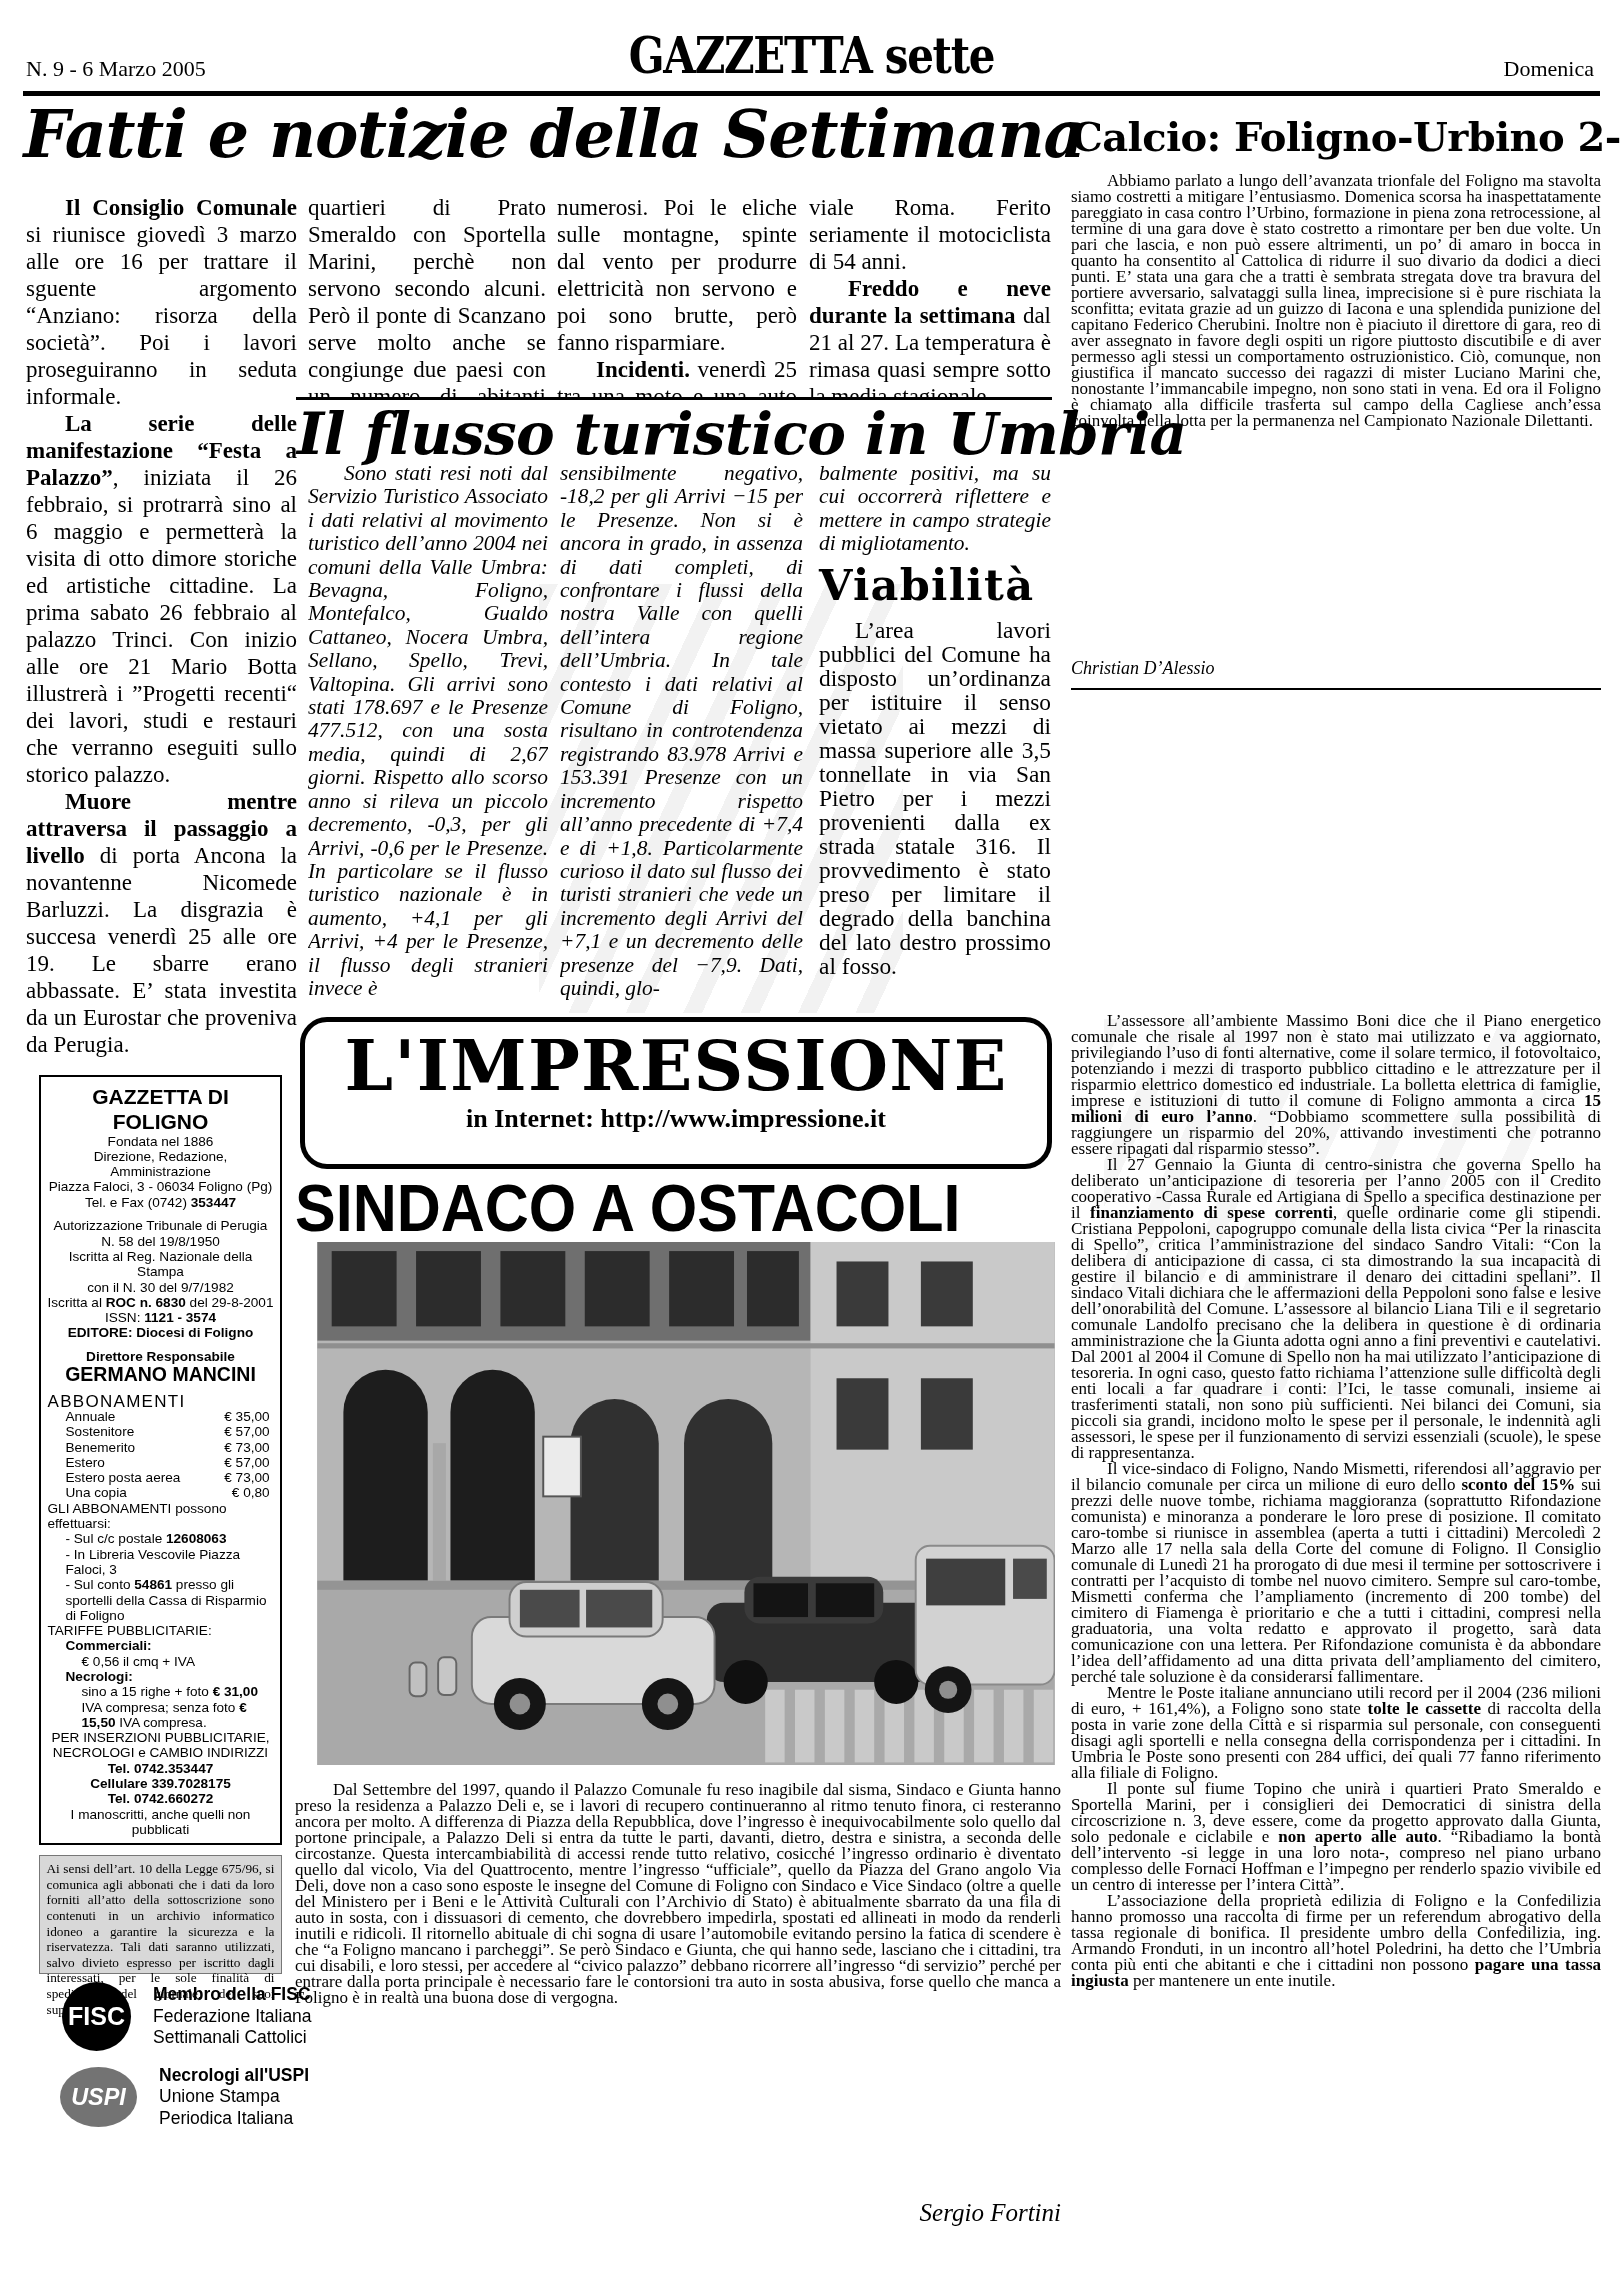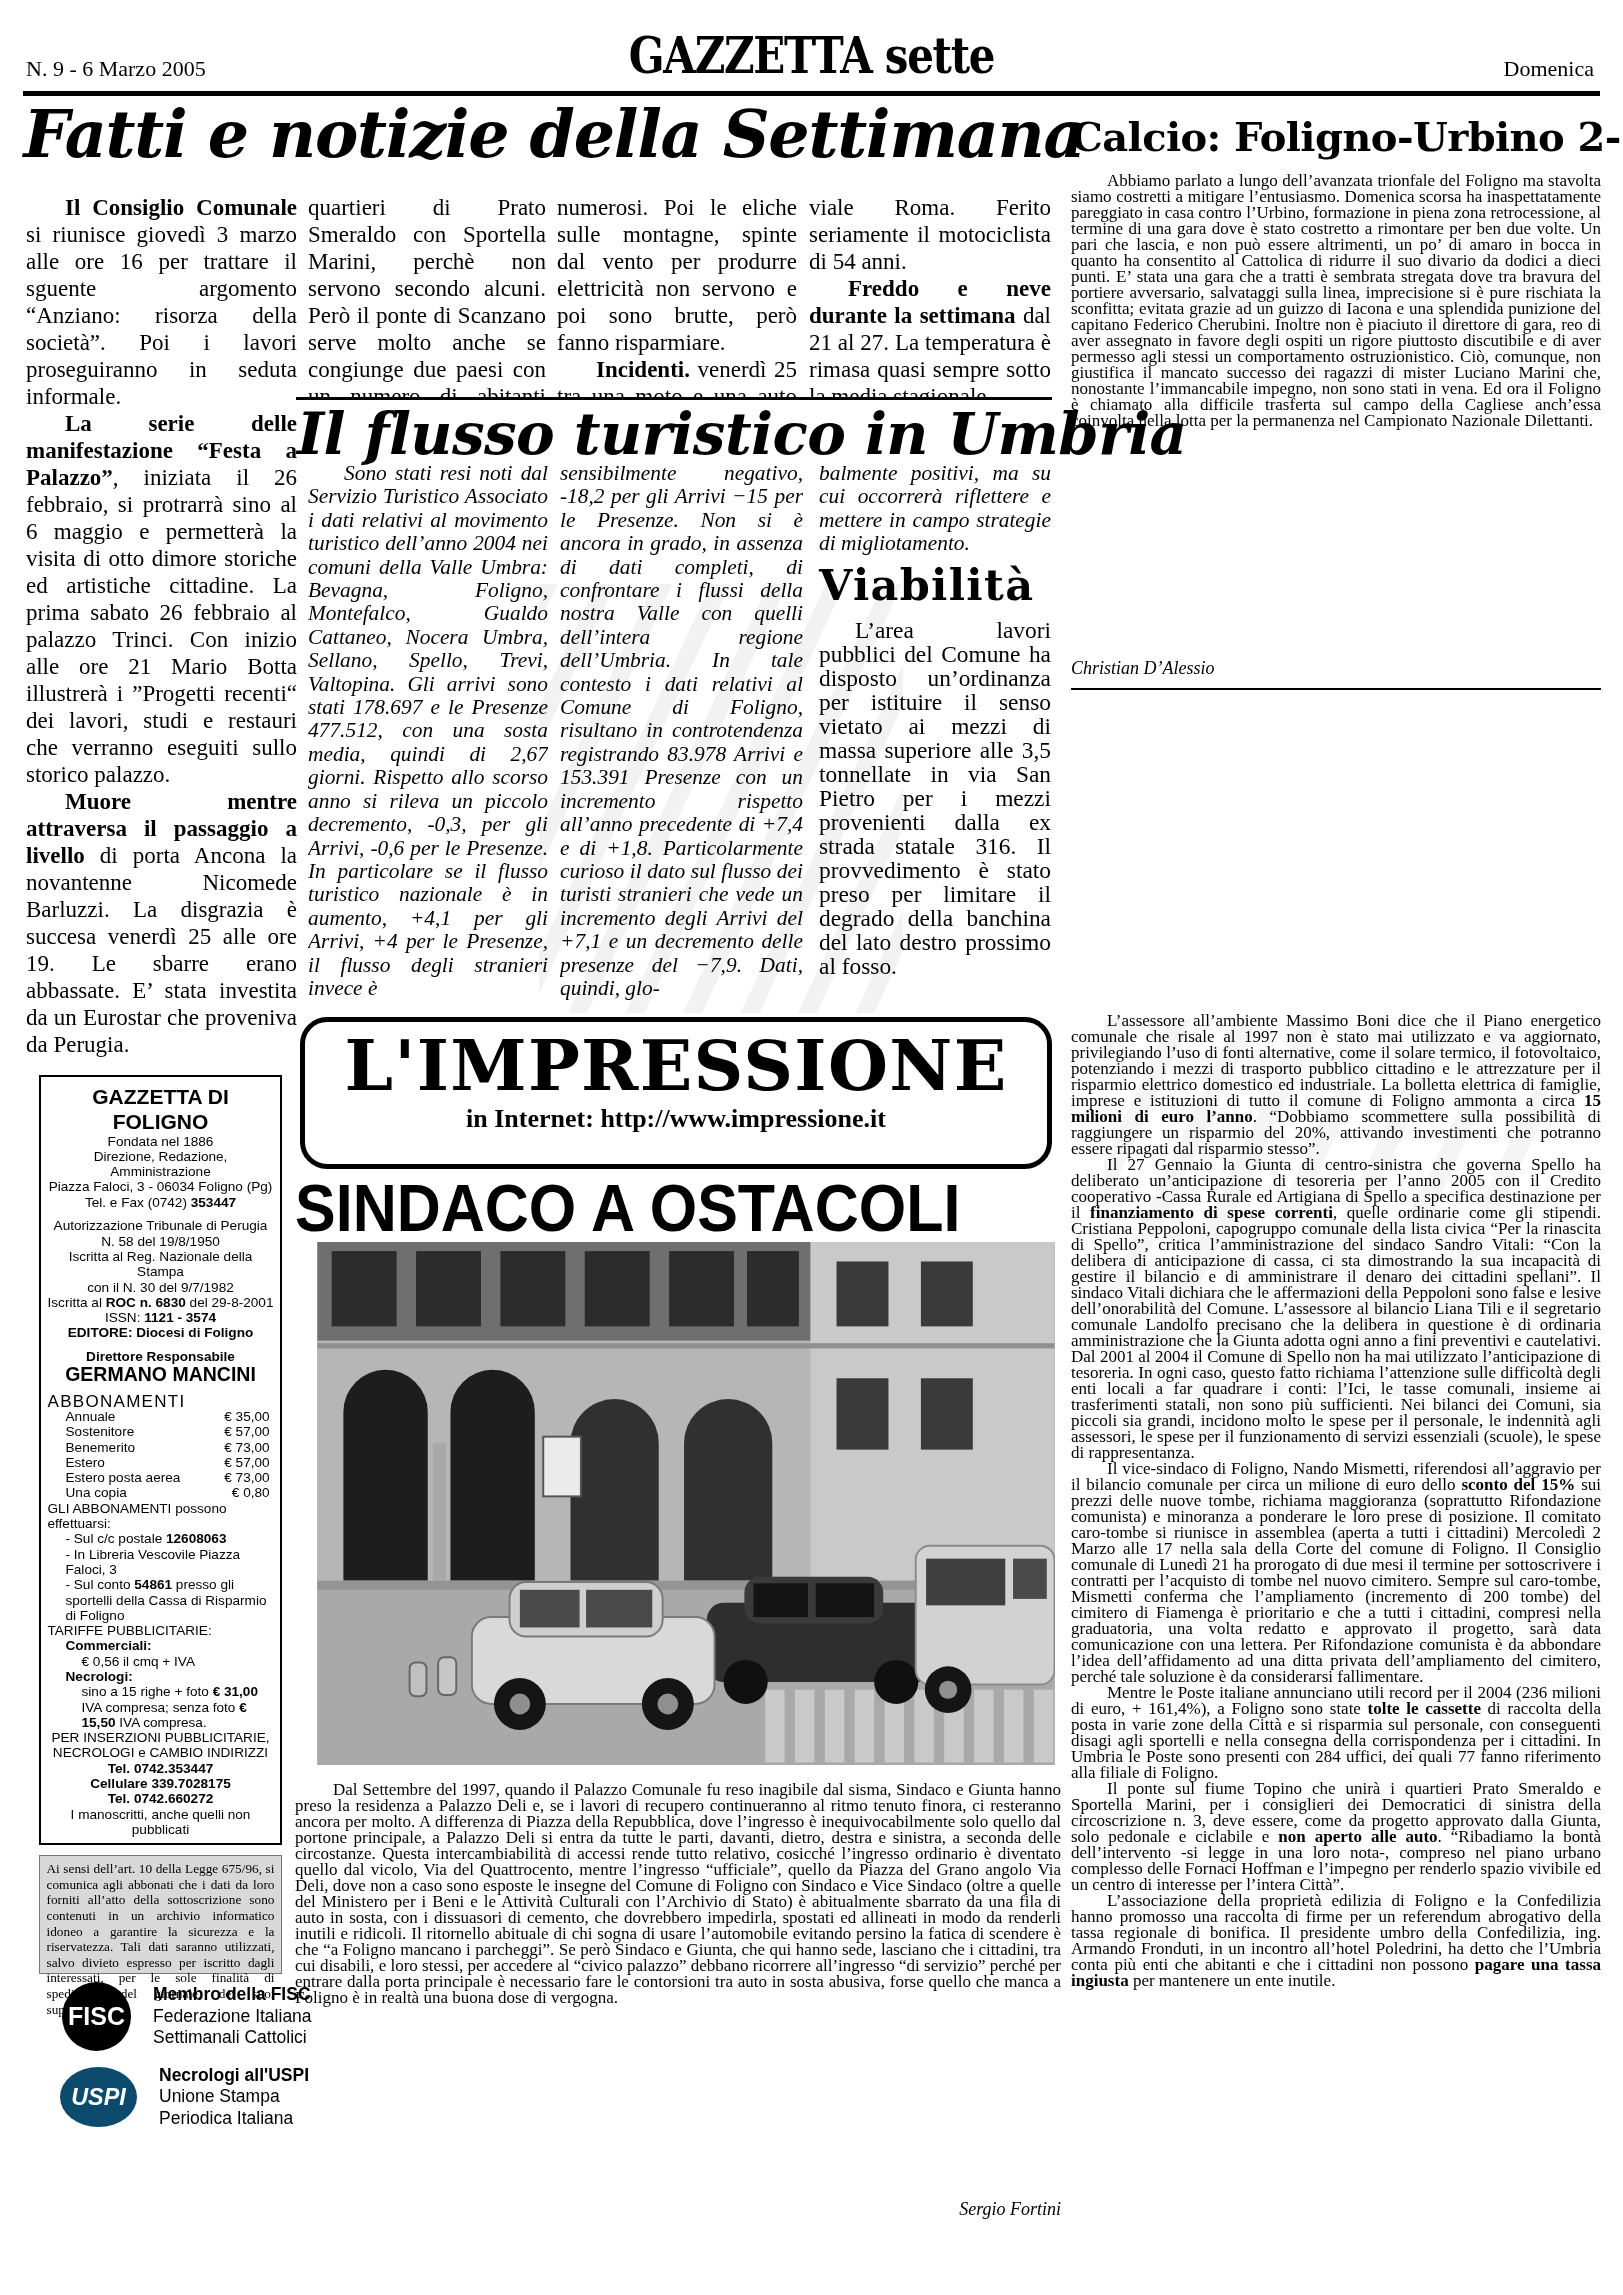--- a/index.html
+++ b/index.html
@@ -54,21 +54,21 @@
 
   
   #sindaco-hl{position:absolute;left:295px;top:1171px;margin:0;width:766px;
               font-family:"Liberation Sans",sans-serif;font-weight:bold;font-size:61px;
               white-space:nowrap;transform:scaleY(1.08);transform-origin:left top;}
   #photo{position:absolute;left:317px;top:1242px;width:738px;height:523px;background:#bfbfbf;overflow:hidden;}
   #article{position:absolute;left:295px;top:1782px;width:766px;height:455px;
            font-size:17px;line-height:16px;overflow:hidden;}
   #article .para{text-indent:38px;}
   #article-byline{position:absolute;left:295px;top:2199px;width:766px;text-align:right;
-                  font-style:italic;font-size:18px;}
+                  font-style:italic;font-size:25px;}
 
   
   #calcio-hl{position:absolute;left:1071px;top:113px;margin:0;width:530px;font-family:"DejaVu Serif",serif;
              font-weight:bold;font-size:40px;letter-spacing:-0.6px;white-space:nowrap;}
   #calcio-body{position:absolute;left:1071px;top:173px;width:530px;height:491px;
                font-size:17px;line-height:16px;overflow:hidden;}
   #calcio-body .para{text-indent:36px;}
   #calcio-byline{position:absolute;left:1071px;top:658px;width:530px;text-align:left;
                  font-style:italic;font-size:18px;}
 
@@ -101,21 +101,21 @@
   .abb-row{display:flex;justify-content:space-between;margin:0;padding:0 3.9px 0 18px;}
   #privacy-box{position:absolute;left:39px;top:1855px;width:243px;height:119px;box-sizing:border-box;
                background:#d8d8d8;border:1.9px solid #777;font-size:13.3px;line-height:15.6px;
                text-align:justify;padding:5.2px 6.5px;}
   .logo-row{position:absolute;display:flex;gap:22px;align-items:center;}
   #fisc-row{left:62px;top:1982px;}
   #uspi-row{left:60px;top:2065px;}
   .logo-circle{width:69px;height:69px;border-radius:50%;background:#000;color:#fff;display:flex;
                align-items:center;justify-content:center;font-family:"Liberation Sans",sans-serif;
                font-weight:bold;font-size:25px;}
-  .logo-oval{width:77px;height:60px;border-radius:50%;background:#0c4a6e;color:#fff;display:flex;
+  .logo-oval{width:77px;height:60px;border-radius:50%;background:#737373;color:#fff;display:flex;
              align-items:center;justify-content:center;font-family:"Liberation Sans",sans-serif;
              font-weight:bold;font-style:italic;font-size:23.4px;}
   .logo-lines{font-family:"Liberation Sans",sans-serif;font-size:17.5px;line-height:21.4px;}
   .logo-lines div:first-child{font-weight:bold;}
 
   
   .wm{position:absolute;pointer-events:none;}
   #wm1{left:539px;top:584px;width:364px;height:429px;
        background:repeating-linear-gradient(115deg,rgba(0,0,0,0.05) 0 17px,transparent 17px 52px);}
   #wm2{left:1104px;top:1019px;width:442px;height:377px;

